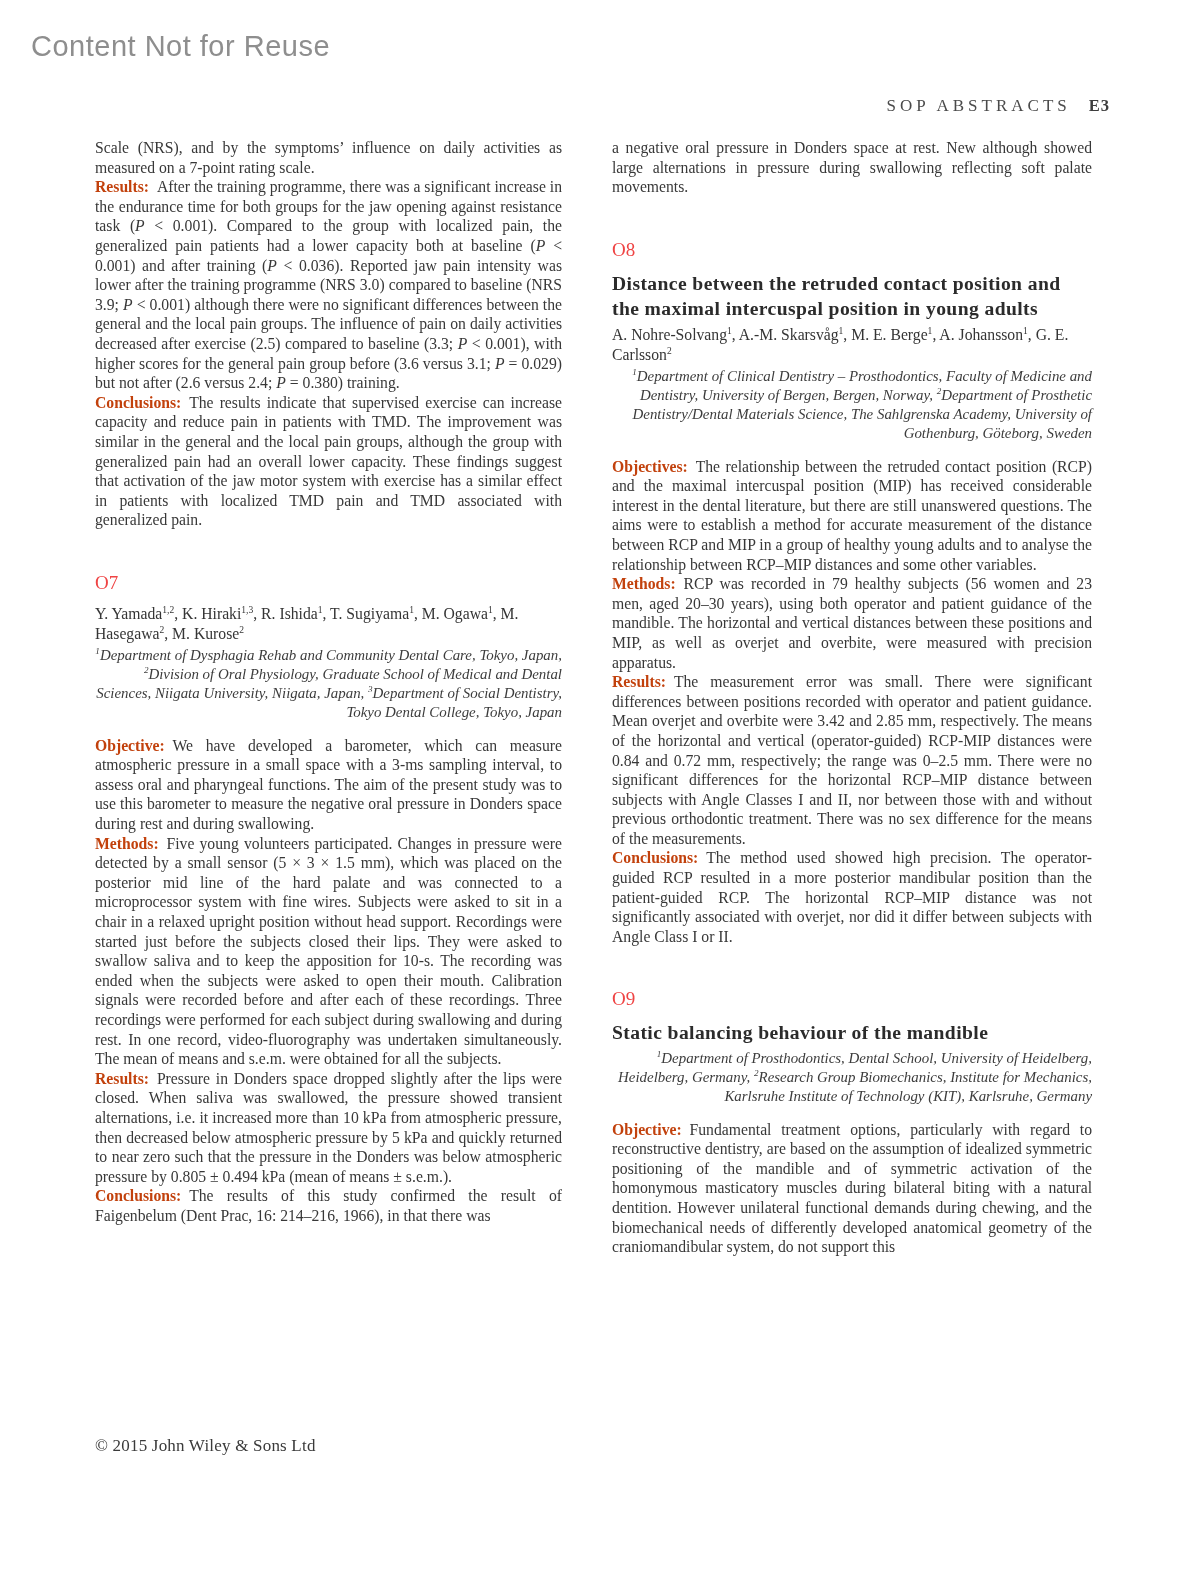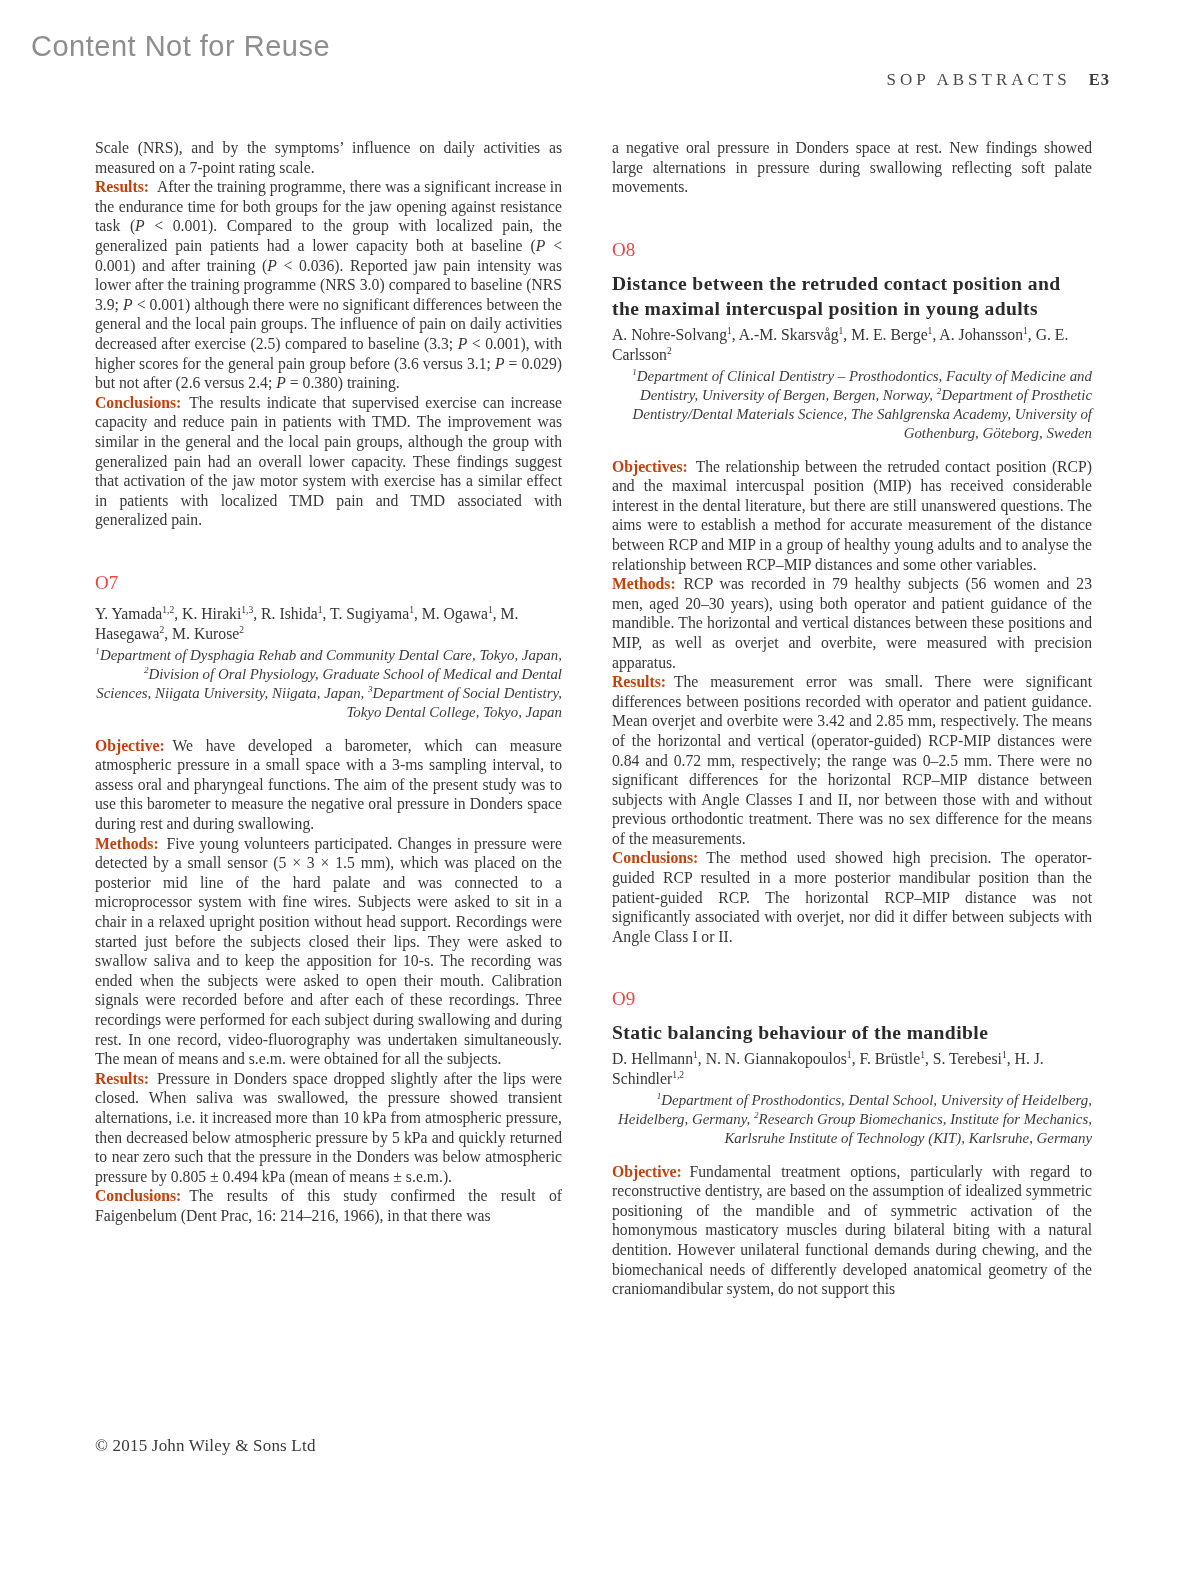--- a/index.html
+++ b/index.html
@@ -18,21 +18,21 @@
     left:31px;
     top:30px;
     font-family:"Liberation Sans","DejaVu Sans",sans-serif;
     font-size:29px;
     font-weight:400;
     color:#8e8e8e;
     letter-spacing:0.5px;
   }
   .running-head{
     position:absolute;
-    top:70px;
+    top:96px;
     right:90px;
     display:flex;
     align-items:baseline;
     gap:18px;
     color:#4a4a4a;
   }
   .running-head .journal{
     font-size:17px;
     letter-spacing:4px;
     font-weight:400;
@@ -131,31 +131,30 @@
         <p class="body-p"><strong class="lead">Conclusions:</strong> The results indicate that supervised exercise can increase capacity and reduce pain in patients with TMD. The improvement was similar in the general and the local pain groups, although the group with generalized pain had an overall lower capacity. These findings suggest that activation of the jaw motor system with exercise has a similar effect in patients with localized TMD pain and TMD associated with generalized pain.</p>
         <div class="abs-label">O7</div>
         <p class="authors">Y. Yamada<sup>1,2</sup>, K. Hiraki<sup>1,3</sup>, R. Ishida<sup>1</sup>, T. Sugiyama<sup>1</sup>, M. Ogawa<sup>1</sup>, M. Hasegawa<sup>2</sup>, M. Kurose<sup>2</sup></p>
         <p class="affil"><sup>1</sup>Department of Dysphagia Rehab and Community Dental Care, Tokyo, Japan, <sup>2</sup>Division of Oral Physiology, Graduate School of Medical and Dental Sciences, Niigata University, Niigata, Japan, <sup>3</sup>Department of Social Dentistry, Tokyo Dental College, Tokyo, Japan</p>
         <p class="body-p"><strong class="lead">Objective:</strong> We have developed a barometer, which can measure atmospheric pressure in a small space with a 3-ms sampling interval, to assess oral and pharyngeal functions. The aim of the present study was to use this barometer to measure the negative oral pressure in Donders space during rest and during swallowing.</p>
         <p class="body-p"><strong class="lead">Methods:</strong> Five young volunteers participated. Changes in pressure were detected by a small sensor (5 × 3 × 1.5 mm), which was placed on the posterior mid line of the hard palate and was connected to a microprocessor system with fine wires. Subjects were asked to sit in a chair in a relaxed upright position without head support. Recordings were started just before the subjects closed their lips. They were asked to swallow saliva and to keep the apposition for 10-s. The recording was ended when the subjects were asked to open their mouth. Calibration signals were recorded before and after each of these recordings. Three recordings were performed for each subject during swallowing and during rest. In one record, video-fluorography was undertaken simultaneously. The mean of means and s.e.m. were obtained for all the subjects.</p>
         <p class="body-p"><strong class="lead">Results:</strong> Pressure in Donders space dropped slightly after the lips were closed. When saliva was swallowed, the pressure showed transient alternations, i.e. it increased more than 10 kPa from atmospheric pressure, then decreased below atmospheric pressure by 5 kPa and quickly returned to near zero such that the pressure in the Donders was below atmospheric pressure by 0.805 ± 0.494 kPa (mean of means ± s.e.m.).</p>
         <p class="body-p"><strong class="lead">Conclusions:</strong> The results of this study confirmed the result of Faigenbelum (Dent Prac, 16: 214–216, 1966), in that there was</p>
       </div>
     <div class="col col-right">
-        <p class="body-p">a negative oral pressure in Donders space at rest. New findings showed large alternations in pressure during swallowing reflecting soft palate movements.</p>
+        <p class="body-p">a negative oral pressure in Donders space at rest. New although showed large alternations in pressure during swallowing reflecting soft palate movements.</p>
         <div class="abs-label">O8</div>
         <h2 class="abs-title">Distance between the retruded contact position and the maximal intercuspal position in young adults</h2>
         <p class="authors">A. Nohre-Solvang<sup>1</sup>, A.-M. Skarsvåg<sup>1</sup>, M. E. Berge<sup>1</sup>, A. Johansson<sup>1</sup>, G. E. Carlsson<sup>2</sup></p>
         <p class="affil"><sup>1</sup>Department of Clinical Dentistry – Prosthodontics, Faculty of Medicine and Dentistry, University of Bergen, Bergen, Norway, <sup>2</sup>Department of Prosthetic Dentistry/Dental Materials Science, The Sahlgrenska Academy, University of Gothenburg, Göteborg, Sweden</p>
         <p class="body-p"><strong class="lead">Objectives:</strong> The relationship between the retruded contact position (RCP) and the maximal intercuspal position (MIP) has received considerable interest in the dental literature, but there are still unanswered questions. The aims were to establish a method for accurate measurement of the distance between RCP and MIP in a group of healthy young adults and to analyse the relationship between RCP–MIP distances and some other variables.</p>
         <p class="body-p"><strong class="lead">Methods:</strong> RCP was recorded in 79 healthy subjects (56 women and 23 men, aged 20–30 years), using both operator and patient guidance of the mandible. The horizontal and vertical distances between these positions and MIP, as well as overjet and overbite, were measured with precision apparatus.</p>
         <p class="body-p"><strong class="lead">Results:</strong> The measurement error was small. There were significant differences between positions recorded with operator and patient guidance. Mean overjet and overbite were 3.42 and 2.85 mm, respectively. The means of the horizontal and vertical (operator-guided) RCP-MIP distances were 0.84 and 0.72 mm, respectively; the range was 0–2.5 mm. There were no significant differences for the horizontal RCP–MIP distance between subjects with Angle Classes I and II, nor between those with and without previous orthodontic treatment. There was no sex difference for the means of the measurements.</p>
         <p class="body-p"><strong class="lead">Conclusions:</strong> The method used showed high precision. The operator-guided RCP resulted in a more posterior mandibular position than the patient-guided RCP. The horizontal RCP–MIP distance was not significantly associated with overjet, nor did it differ between subjects with Angle Class I or II.</p>
         <div class="abs-label">O9</div>
         <h2 class="abs-title">Static balancing behaviour of the mandible</h2>
-        <p class="authors">D. Hellmann<sup>1</sup>, N. N. Giannakopoulos<sup>1</sup>, F. Brüstle<sup>1</sup>, S. Terebesi<sup>1</sup>, H. J. Schindler<sup>1,2</sup></p>
         <p class="affil"><sup>1</sup>Department of Prosthodontics, Dental School, University of Heidelberg, Heidelberg, Germany, <sup>2</sup>Research Group Biomechanics, Institute for Mechanics, Karlsruhe Institute of Technology (KIT), Karlsruhe, Germany</p>
         <p class="body-p"><strong class="lead">Objective:</strong> Fundamental treatment options, particularly with regard to reconstructive dentistry, are based on the assumption of idealized symmetric positioning of the mandible and of symmetric activation of the homonymous masticatory muscles during bilateral biting with a natural dentition. However unilateral functional demands during chewing, and the biomechanical needs of differently developed anatomical geometry of the craniomandibular system, do not support this</p>
       </div>
   </div>
 
   <div class="footer">© 2015 John Wiley &amp; Sons Ltd</div>
 </div>
 
 </body></html>

